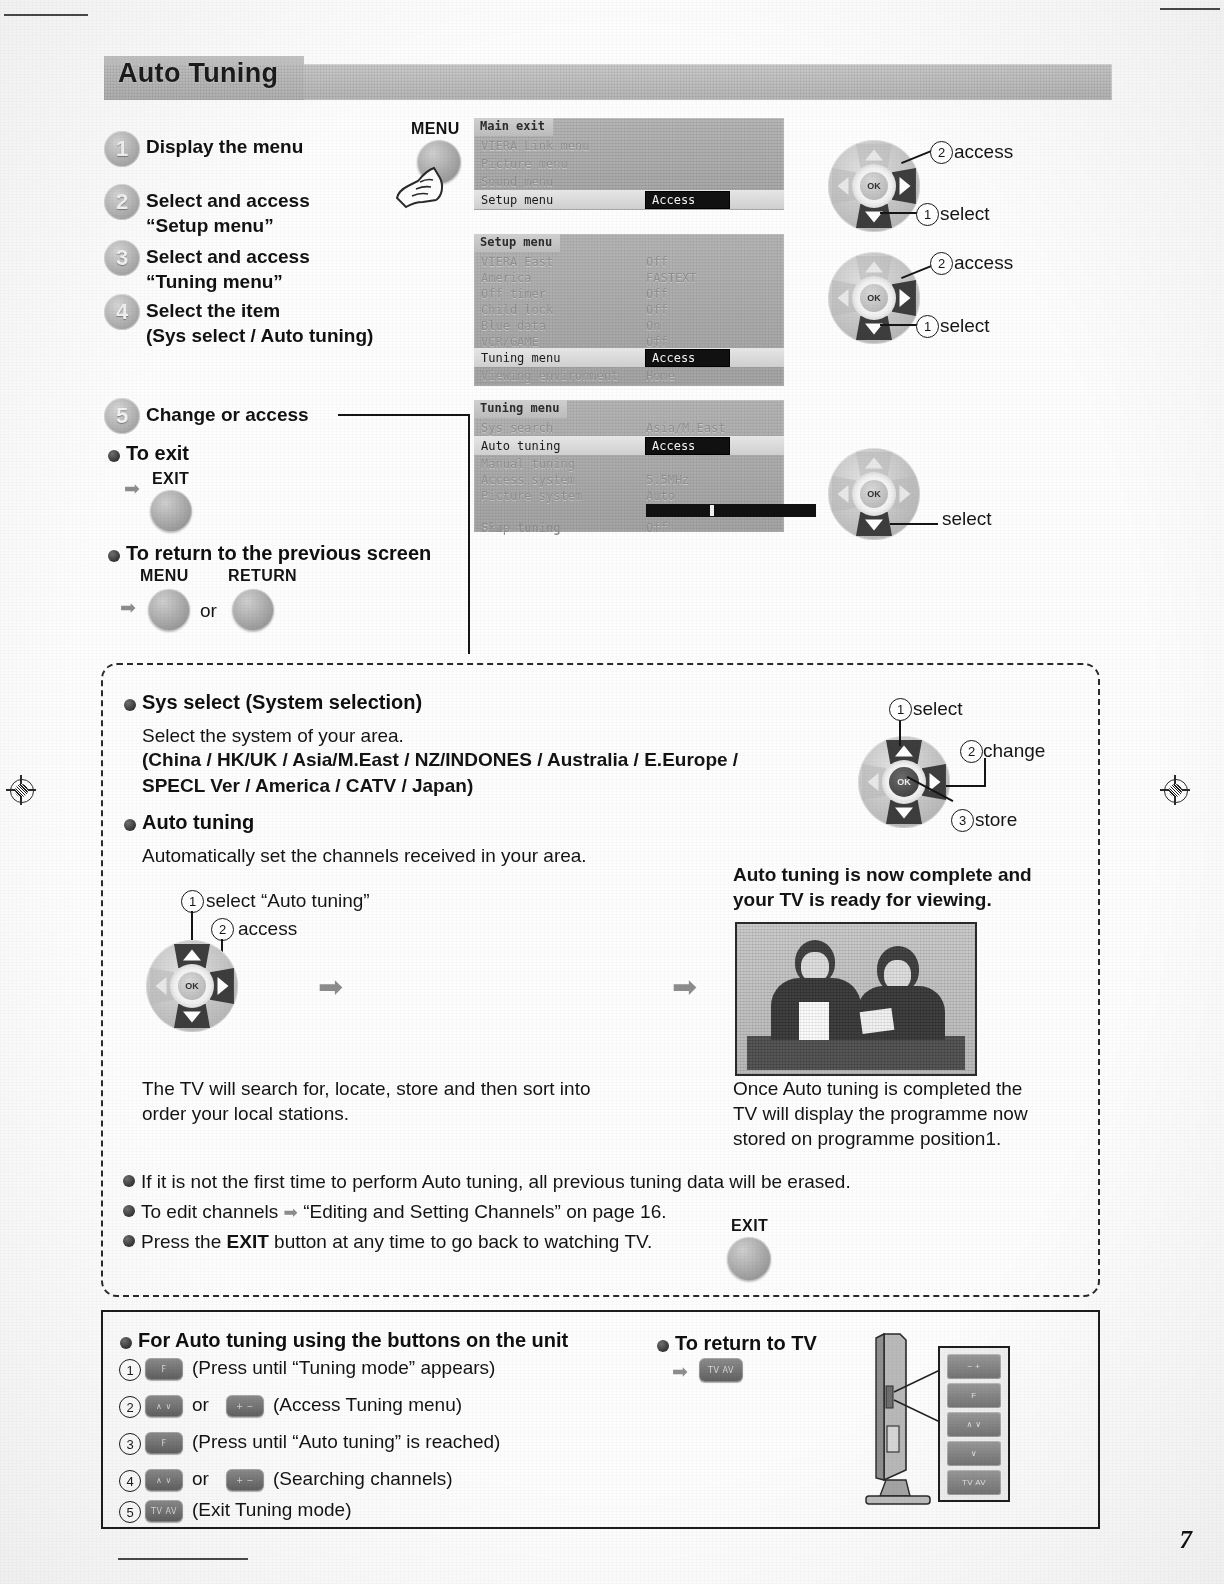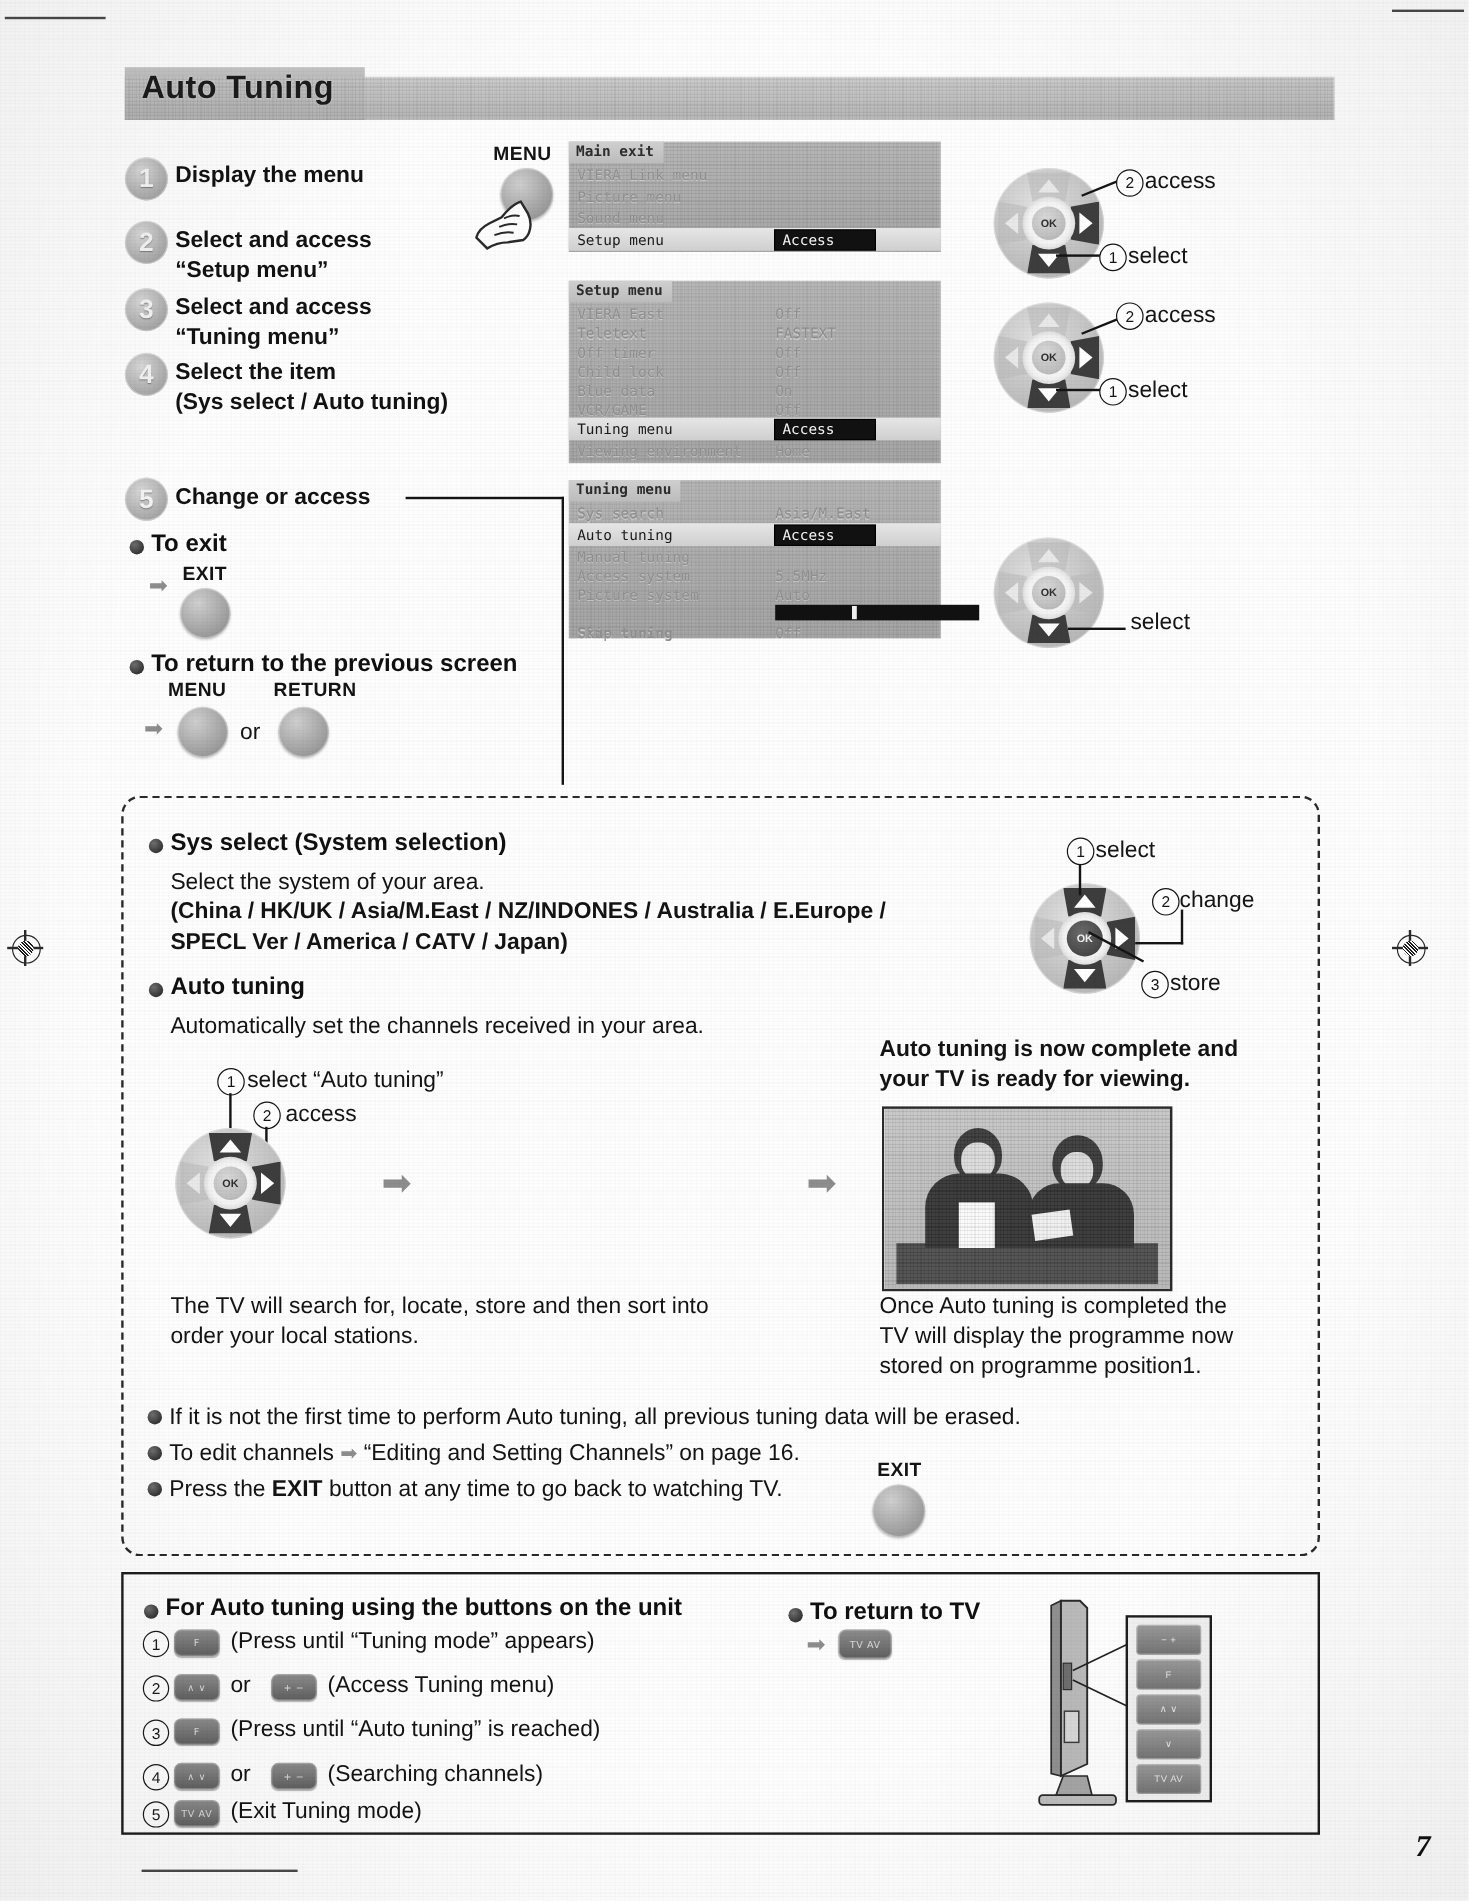--- a/index.html
+++ b/index.html
@@ -230,21 +230,21 @@
     </div>
   </div>
 
   <div class="osd" style="left:474px;top:234px;width:310px;height:152px;">
     <div class="osd-title">Setup menu</div>
     <div class="osd-row" style="top:18px;">
       <span class="lbl">VIERA East</span>
       <span class="val">Off</span>
       </div>
     <div class="osd-row" style="top:34px;">
-      <span class="lbl">Teletext</span>
+      <span class="lbl">America</span>
       <span class="val">FASTEXT</span>
       </div>
     <div class="osd-row" style="top:50px;">
       <span class="lbl">Off timer</span>
       <span class="val">Off</span>
       </div>
     <div class="osd-row" style="top:66px;">
       <span class="lbl">Child lock</span>
       <span class="val">Off</span>
       </div>

